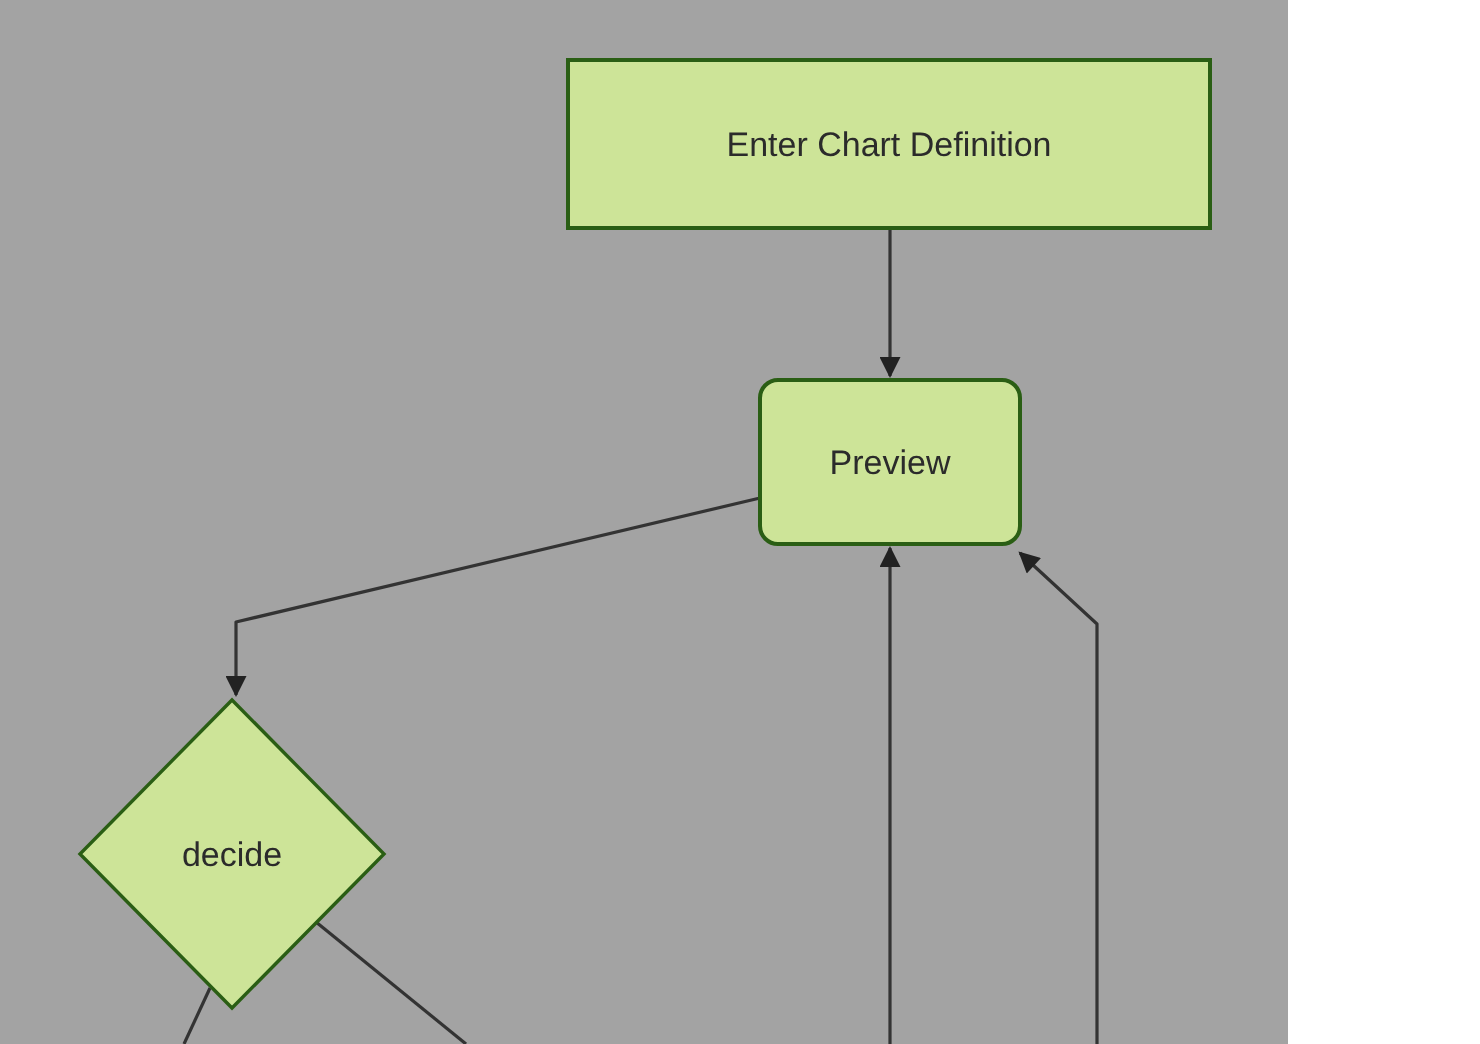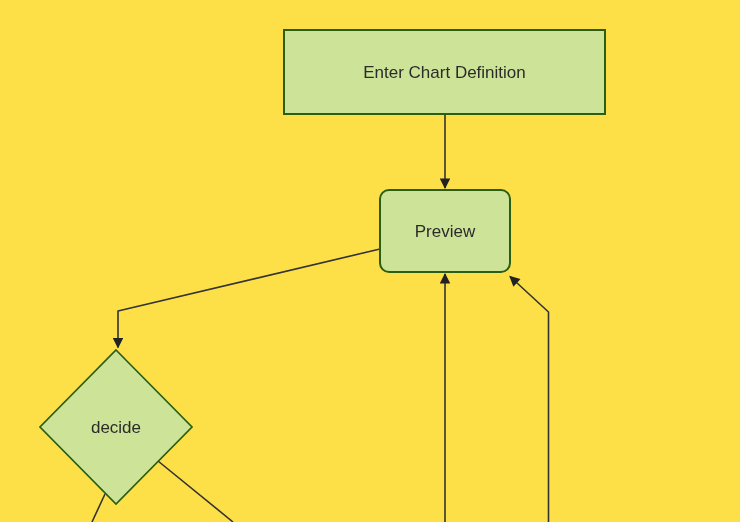--- a/index.html
+++ b/index.html
@@ -6,23 +6,23 @@
     margin: 0;
     padding: 0;
     width: 740px;
     height: 522px;
     background: #ffffff;
     overflow: hidden;
     font-family: "Liberation Sans", sans-serif;
   }
   .canvas {
     position: relative;
-    width: 740px;
+    width: 644px;
     height: 522px;
-    background: #fde047;
+    background: #a3a3a3;
     text-decoration: underline;
   }
   svg { display: block; }
   .edge {
     fill: none;
     stroke-width: 1.6px;
     stroke-linejoin: round;
   }
   .node-shape {
     stroke-width: 2px;

